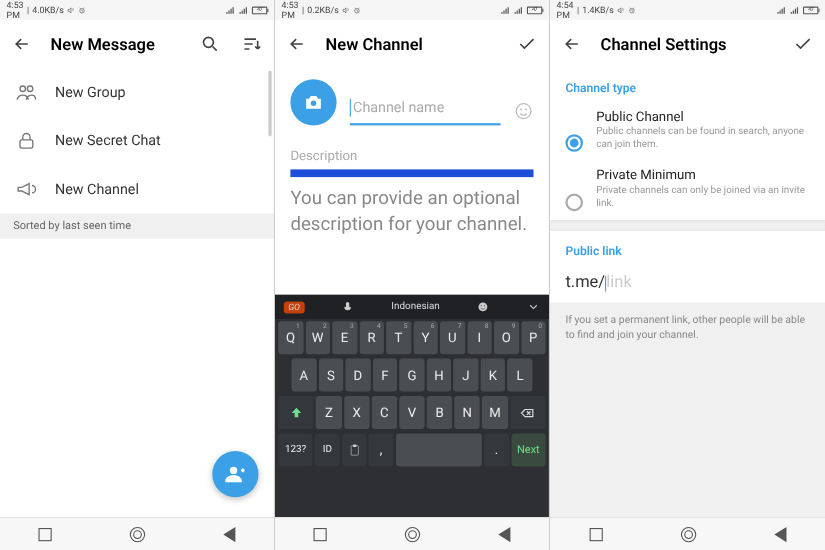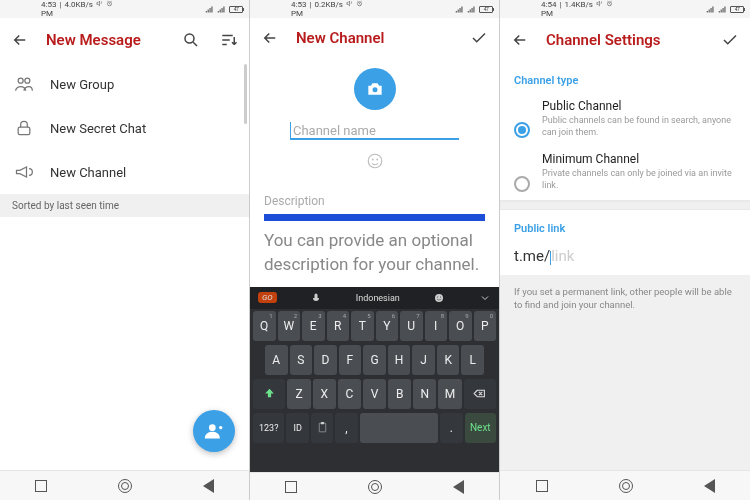--- a/index.html
+++ b/index.html
@@ -2,29 +2,29 @@
 <html><head>
 <meta charset="utf-8">
 <style>
   * { box-sizing: border-box; margin: 0; padding: 0; font-family: -apple-system, BlinkMacSystemFont, "Segoe UI", Roboto, sans-serif; }
   body { background: #fff; width: 750px; height: 500px; overflow: hidden; }
   .container { display: flex; width: 750px; height: 500px; }
   .screen { width: 250px; height: 500px; border-right: 1px solid #ccc; background: #fff; display: flex; flex-direction: column; position: relative; }
   .screen:last-child { border-right: none; }
 
   .status-bar { height: 18px; background: #f5f5f5; display: flex; align-items: center; justify-content: space-between; padding: 0 6px; font-size: 8px; color: #444; }
-  .status-left { display: flex; align-items: flex-start; gap: 3px; margin-left: 35px; }
+  .status-left { display: flex; align-items: center; gap: 3px; }
   .status-right { display: flex; align-items: center; gap: 3px; }
   .status-right svg { width: 9px; height: 9px; fill: #555; }
   .battery { border: 1px solid #555; width: 14px; height: 7px; border-radius: 1px; position: relative; display: inline-flex; align-items: center; justify-content: center; font-size: 5px; letter-spacing: -0.5px; }
   .battery::after { content: ""; position: absolute; right: -2px; top: 1.5px; width: 1px; height: 3px; background: #555; }
 
   .app-bar { height: 44px; display: flex; align-items: center; padding: 0 8px; gap: 14px; }
   .app-bar .spacer { flex: 1; }
-  .app-bar .title { font-size: 15px; font-weight: 600; color: #b91c1c; }
+  .app-bar .title { font-size: 15px; font-weight: 600; color: #000000; }
   .app-bar .icon-btn { width: 24px; height: 24px; display: flex; align-items: center; justify-content: center; color: #444; }
   .app-bar .icon-btn svg { width: 18px; height: 18px; stroke: #444; fill: none; stroke-width: 2; }
   .app-bar .icon-btn.check svg { stroke: #444; }
 
   .menu-list { }
   .menu-item { display: flex; align-items: center; gap: 16px; padding: 12px 14px; color: #333; font-size: 13px; text-align: center; }
   .menu-item .icon { width: 20px; height: 20px; color: #777; }
   .menu-item .icon svg { width: 20px; height: 20px; stroke: #777; fill: none; stroke-width: 1.5; }
   .scroll-hint { position: absolute; right: 2px; top: 64px; width: 3px; height: 60px; background: #ccc; border-radius: 2px; }
 
@@ -34,21 +34,21 @@
   .fab svg { width: 20px; height: 20px; fill: #fff; }
 
   .nav-bar { height: 30px; background: #f7f7f7; border-top: 1px solid #e5e5e5; display: flex; align-items: center; justify-content: space-around; }
   .nav-btn { width: 16px; height: 16px; }
   .nav-btn.square { width: 12px; height: 12px; border: 1.5px solid #555; }
   .nav-btn.circle { width: 14px; height: 14px; border: 1.5px solid #555; border-radius: 50%; position: relative; }
   .nav-btn.circle::after { content: ""; position: absolute; inset: 2px; border: 1.5px solid #555; border-radius: 50%; }
   .nav-btn.tri { width: 0; height: 0; border-top: 7px solid transparent; border-bottom: 7px solid transparent; border-right: 11px solid #555; }
 
   
-  .channel-edit { padding: 10px 14px; display: flex; align-items: center; gap: 12px; flex-direction: column; }
+  .channel-edit { padding: 10px 14px; display: flex; align-items: flex-end; gap: 12px; }
   .camera-circle { width: 42px; height: 42px; border-radius: 50%; background: #3ba0e6; display: flex; align-items: center; justify-content: center; flex-shrink: 0; }
   .camera-circle svg { width: 20px; height: 20px; fill: #fff; }
   .name-field { flex: 1; display: flex; align-items: center; border-bottom: 2px solid #3ba0e6; height: 30px; }
   .name-field input { border: none; outline: none; font-size: 13px; width: 100%; color: #333; background: transparent; }
   .name-field input::placeholder { color: #aaa; }
   .cursor { width: 1px; height: 16px; background: #3ba0e6; margin-right: 2px; }
   .emoji-btn { color: #bbb; }
   .emoji-btn svg { width: 18px; height: 18px; stroke: #bbb; fill: none; stroke-width: 1.5; }
   .desc-block { padding: 10px 14px; }
   .desc-label { font-size: 12px; color: #aaa; border-bottom: 7px solid #1d4ed8; padding-bottom: 6px; }
@@ -377,21 +377,21 @@
         </div>
       <div>
         <div class="radio-label">Public Channel</div>
         <div class="radio-desc">Public channels can be found in search, anyone can join them.</div>
       </div>
     </div>
 
     <div class="radio-row">
       <div class="radio off"></div>
       <div>
-        <div class="radio-label">Minimum Channel</div>
+        <div class="radio-label">Private Minimum</div>
         <div class="radio-desc">Private channels can only be joined via an invite link.</div>
       </div>
     </div>
 
     <div class="divider-block"></div>
 
     <div class="section-header">Public link</div>
 
     <div class="link-field">
       <span>t.me/</span>

